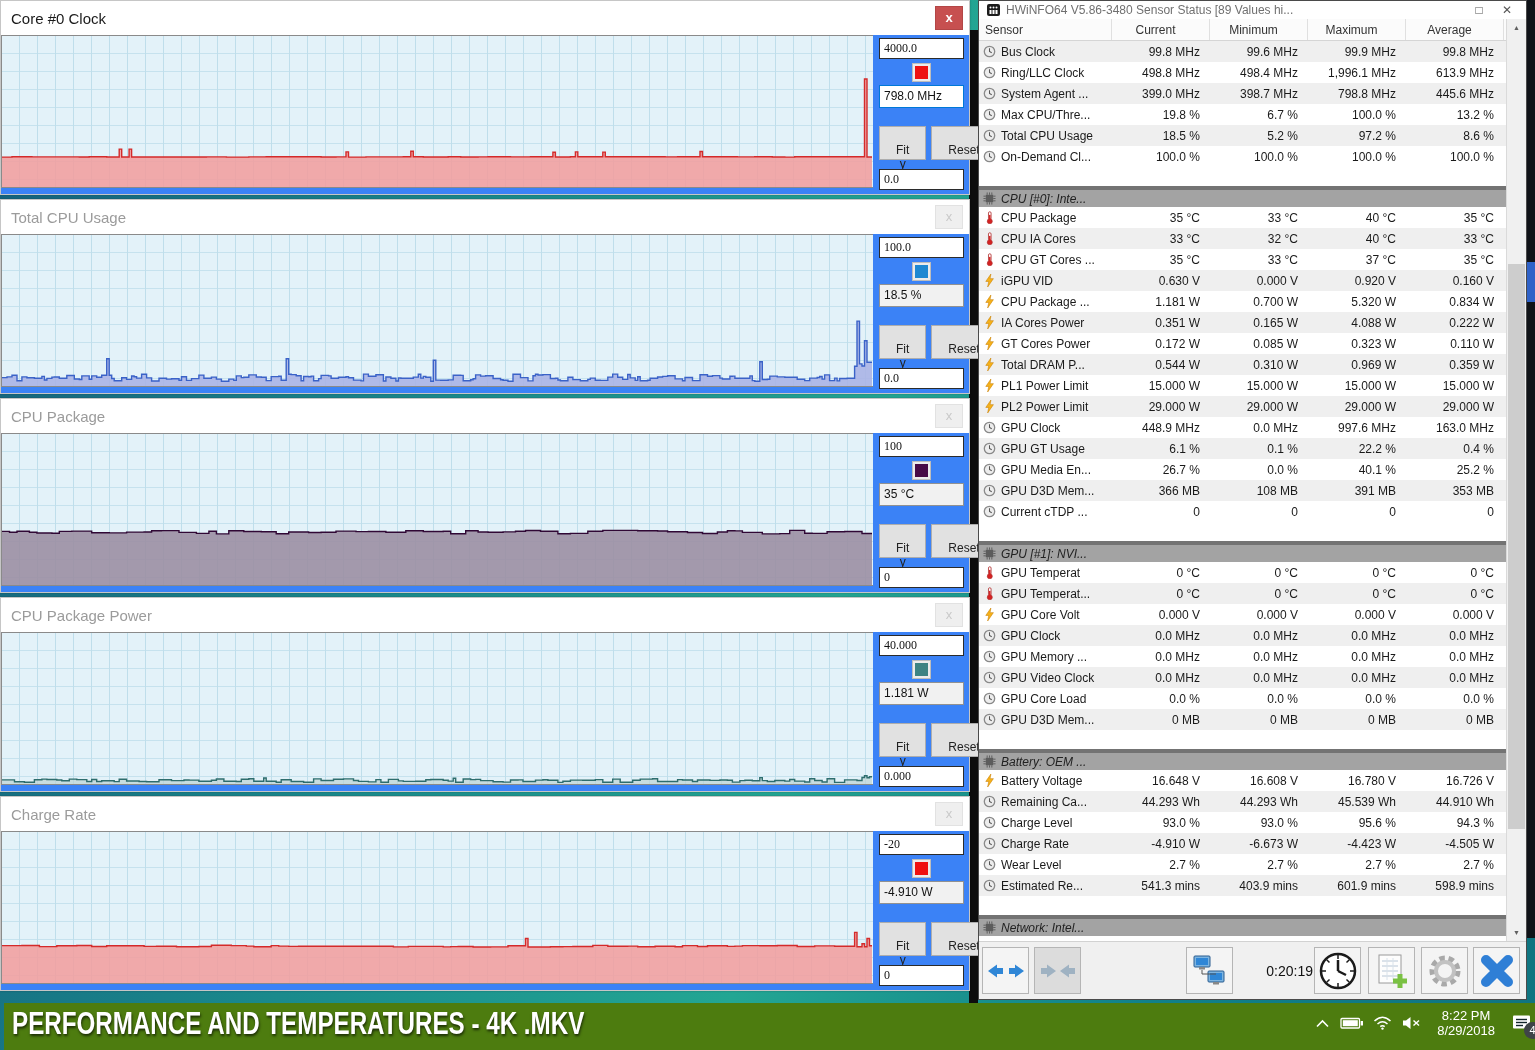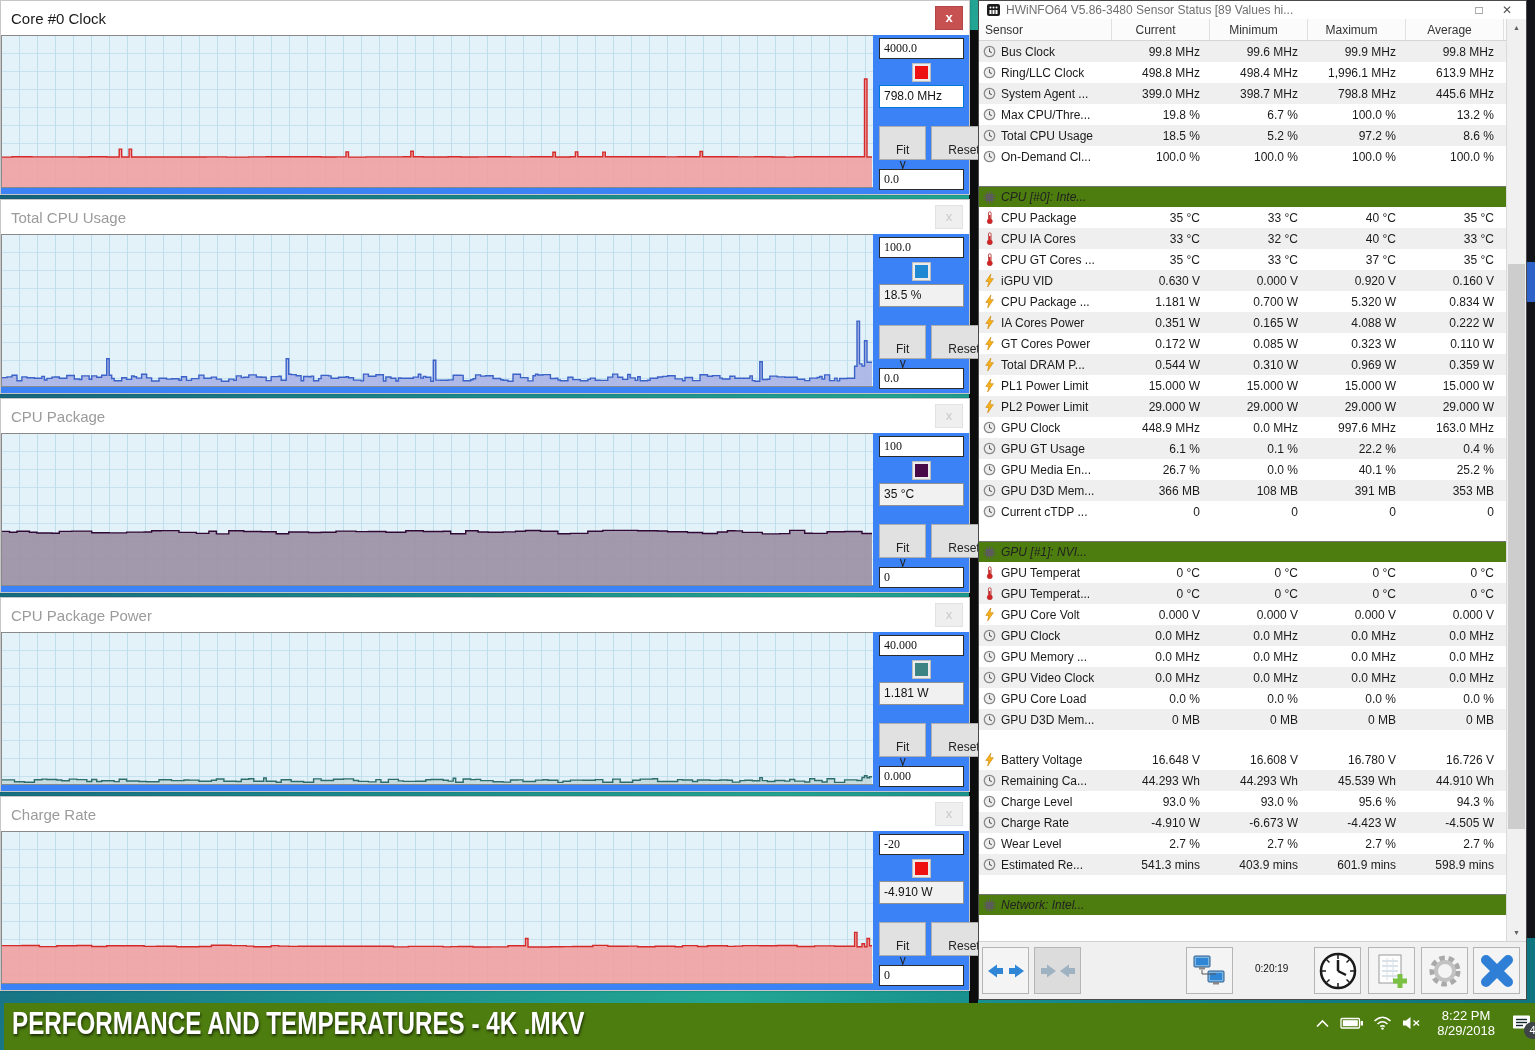--- a/index.html
+++ b/index.html
@@ -50,35 +50,35 @@
   .hw-title{font-size:12px;color:#707070;white-space:nowrap;overflow:hidden;flex:1}
   .hw-cap{color:#555;font-size:12px;width:22px;text-align:center}
   .hw-main{flex:1;display:flex;overflow:hidden}
   .hw-table{width:527px;display:flex;flex-direction:column}
   .hw-head{height:22px;display:flex;border-bottom:1px solid #d5d5d5;background:#fbfbfb;flex:none}
   .hw-hc{font-size:12px;color:#333;padding:4px 10px 0 0;text-align:center;border-right:1px solid #e0e0e0}
   .hw-hc.first{text-align:left;padding-left:6px}
   .hw-rows{flex:1;overflow:hidden;background:#fff}
   .hw-row{height:21px;display:flex;align-items:center}
   .hw-row.stripe{background:#efefef}
-  .hw-row.section{background:#4d7c0f;border-top:1px solid #737373}
+  .hw-row.section{background:#a3a3a3;border-top:4px solid #737373}
   .hw-row.gap{height:19px;background:#fff}
   .hw-cell-label{width:133px;display:flex;align-items:center;gap:5px;padding-left:4px;
       font-size:12px;color:#1a1a1a;white-space:nowrap;overflow:hidden}
   .hw-row.section .hw-cell-label{font-style:italic;color:#222}
   .hw-cell{width:98px;font-size:12px;color:#1a1a1a;text-align:right;padding-right:10px;white-space:nowrap}
   .hw-scroll{width:20px;background:#f0f0f0;border-left:1px solid #dadada;position:relative;flex:none}
   .hw-sarrow{position:absolute;left:0;width:100%;height:17px;font-size:7px;color:#606060;
       text-align:center;line-height:17px}
   .hw-sthumb{position:absolute;left:1px;width:17px;top:245px;height:565px;background:#cdcdcd}
   .hw-toolbar{height:58px;background:#f0f0f0;border-top:1px solid #d2d2d2;position:relative;flex:none}
   .tb-btn{position:absolute;top:5px;width:47px;height:47px;background:#f4f4f4;border:1px solid #b5b5b5;
       display:flex;align-items:center;justify-content:center}
   .tb-btn.disabled{background:#dcdcdc}
-  .tb-timer{position:absolute;left:276px;top:21px;width:58px;font-size:10px;color:#111;text-align:left}
+  .tb-timer{position:absolute;left:276px;top:21px;width:58px;font-size:14px;color:#111;text-align:right}
 
   
   .taskbar{position:absolute;left:4px;bottom:0;width:1535px;height:47px;background:#4d7c0f}
   .caption{position:absolute;left:8px;top:2px;font-size:31px;font-weight:700;color:#fff;
       white-space:nowrap;transform:scale(0.78,1.03);transform-origin:left top;
       letter-spacing:0px;text-shadow:1px 2px 3px rgba(0,0,0,.65)}
   .tray{position:absolute;right:0;top:0;height:40px;display:flex;align-items:center}
   .tray-ic{width:30px;display:flex;justify-content:center;align-items:center}
   .tray-clock{color:#fff;font-size:13px;text-align:center;line-height:15px;margin:0 10px;white-space:nowrap}
   .tray-action{position:relative;width:34px;height:40px;display:flex;align-items:center;justify-content:center}
@@ -658,20 +658,38 @@
                 <path d="M7 3.6 V7 L9.4 8.4" stroke="#555" stroke-width="1.1" fill="none"></path>
               </svg>
               <span>GPU D3D Mem...</span>
             </div>
             <div class="hw-cell">0 MB</div>
             <div class="hw-cell">0 MB</div>
             <div class="hw-cell">0 MB</div>
             <div class="hw-cell">0 MB</div>
           </div>
           <div class="hw-row gap"></div>
+          <div class="hw-row section">
+        <div class="hw-cell-label">
+              <svg width="13" height="13" viewBox="0 0 14 14">
+                <rect x="3" y="3" width="8" height="8" fill="#5c5c5c"></rect>
+                <g stroke="#5c5c5c" stroke-width="1">
+                  <path d="M4.5 0.5 v2.5 M7 0.5 v2.5 M9.5 0.5 v2.5"></path>
+                  <path d="M4.5 11 v2.5 M7 11 v2.5 M9.5 11 v2.5"></path>
+                  <path d="M0.5 4.5 h2.5 M0.5 7 h2.5 M0.5 9.5 h2.5"></path>
+                  <path d="M11 4.5 h2.5 M11 7 h2.5 M11 9.5 h2.5"></path>
+                </g>
+              </svg>
+              <span>Battery: OEM ...</span>
+            </div>
+        <div class="hw-cell"></div>
+            <div class="hw-cell"></div>
+            <div class="hw-cell"></div>
+            <div class="hw-cell"></div>
+          </div>
           <div class="hw-row">
         <div class="hw-cell-label">
               <svg width="13" height="13" viewBox="0 0 14 14">
                 <path d="M8.5 0 L3 8 H6.2 L5 14 L11.2 5 H7.6 Z" fill="#f6b21b" stroke="#c97f00" stroke-width="0.6"></path>
               </svg>
               <span>Battery Voltage</span>
             </div>
             <div class="hw-cell">16.648 V</div>
             <div class="hw-cell">16.608 V</div>
             <div class="hw-cell">16.780 V</div>

